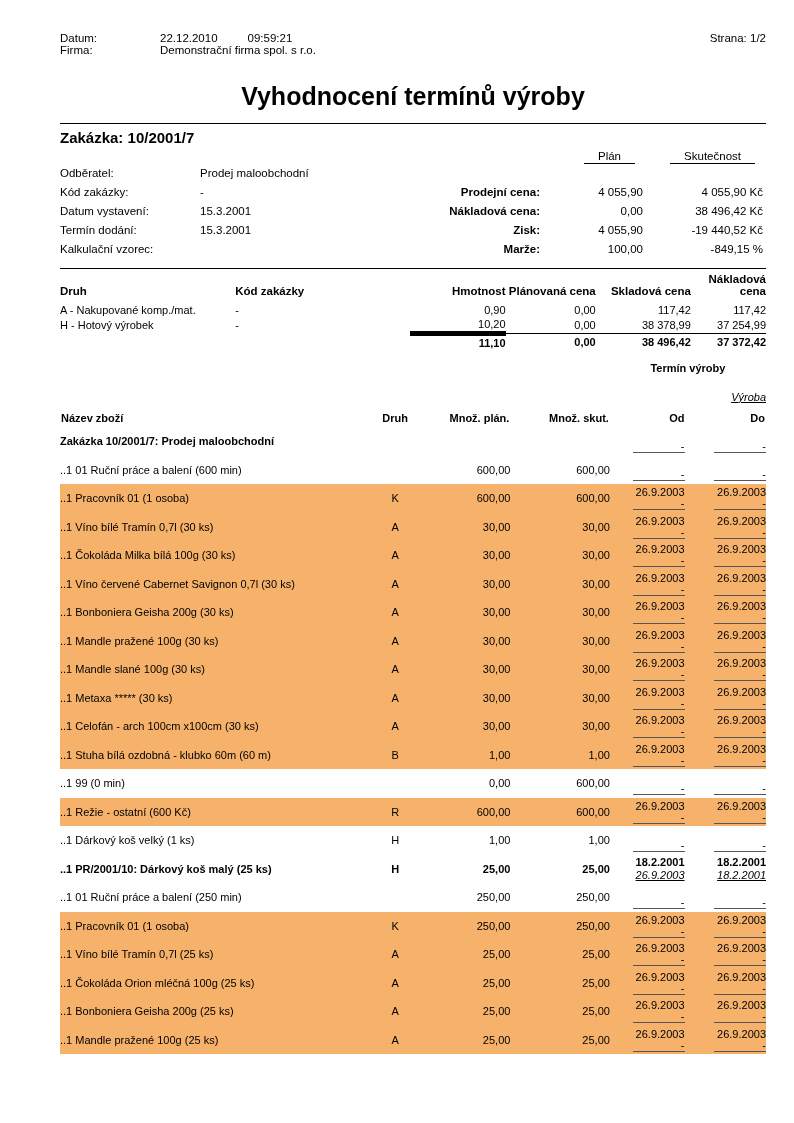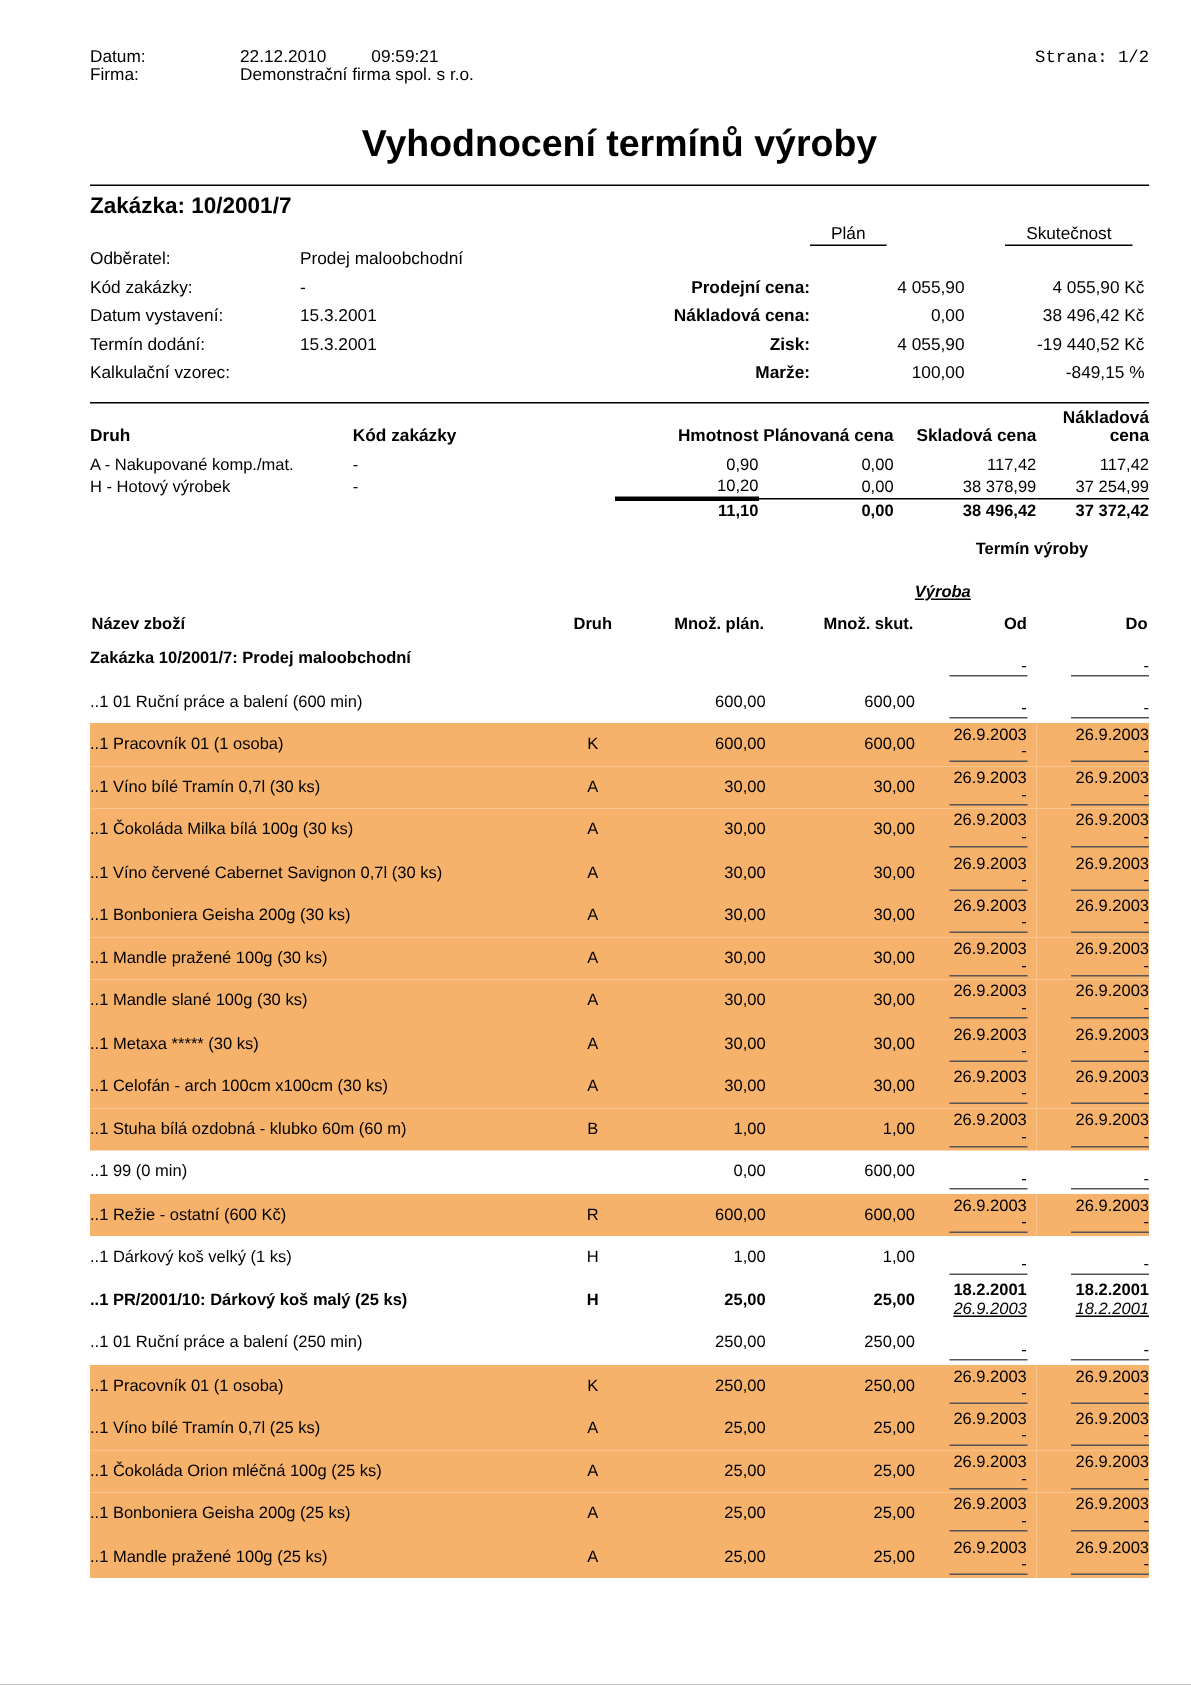--- a/index.html
+++ b/index.html
@@ -10,40 +10,40 @@
   }
   .sheet{
     position:absolute;left:60px;top:20px;right:28px;
   }
   
   .meta{font-size:11.5px;color:#000;position:relative;height:36px;margin-top:12px;}
   .meta .row{display:flex;align-items:baseline;}
   .meta .lbl{width:100px;}
   .meta .val{}
   .meta .val2{margin-left:30px;}
-  .meta .page-no{position:absolute;right:0;top:0;font-size:11.5px;font-family:Liberation Mono, monospace;}
+  .meta .page-no{position:absolute;right:0;top:0;font-size:11.5px;}
   h1.title{
     text-align:center;font-size:25px;font-weight:bold;margin:14px 0 12px 0;
     letter-spacing:0px;
   }
   .rule{border-top:1.6px solid #000;}
   
   .order-title{font-size:15px;font-weight:bold;margin:5px 0 4px 0;}
   .ordergrid{position:relative;font-size:11.5px;}
   .ordergrid .line{display:flex;align-items:baseline;height:19px;}
   .ordergrid .l1{width:140px;}
   .ordergrid .l2{width:205px;font-weight:normal;}
   .ordergrid .l2n{width:205px;font-weight:normal;}
   .ordergrid .l3{width:135px;text-align:right;padding-right:8px;font-weight:bold;}
   .ordergrid .l4{width:95px;text-align:right;}
   .ordergrid .l5{width:120px;text-align:right;}
   .colhdr{display:flex;font-size:11.5px;height:17px;}
   .colhdr .s1{width:345px;}
   .colhdr .s2{width:135px;}
-  .colhdr .s3{width:95px;text-align:left;text-decoration:underline;}
+  .colhdr .s3{width:95px;text-align:right;text-decoration:underline;}
   .colhdr .s4{width:120px;text-align:right;padding-right:30px;}
   .u{border-bottom:1px solid #000;display:inline-block;padding:0 14px 1px 14px;}
   
   table{border-collapse:collapse;width:100%;font-size:11.5px;}
   .druh th{font-weight:bold;font-size:11.5px;padding:4px 0 6px 0;vertical-align:bottom;}
   .druh td{font-size:11px;padding:1px 0;}
   .ta-r{text-align:right;}
   .ta-l{text-align:left;}
   .ta-c{text-align:center;}
   
@@ -53,21 +53,21 @@
   .hl{background:#f6b26b;}
   .b{font-weight:bold;}
   .dash-cell{
     text-align:right;font-size:11px;line-height:1.0;
   }
   .twoline{line-height:1.12;}
   .twoline .l2i{font-style:italic;text-decoration:underline;}
   .smalldash{display:block;text-align:right;border-bottom:1px solid #555;width:52px;margin-left:auto;height:11px;line-height:11px;}
   .nm{padding-left:4px;}
   .vyroba-hdr{font-weight:bold;text-align:center;}
-  .vyroba-sub{font-style:italic;text-decoration:underline;text-align:left;font-weight:bold;}
+  .vyroba-sub{font-style:italic;text-decoration:underline;text-align:right;font-weight:normal;}
   .odd-do{font-weight:bold;text-align:right;}
 </style>
 </head>
 <body>
 
 <div class="page">
   <div class="sheet">
 
     <div class="meta">
       <div class="row">
@@ -164,21 +164,21 @@
           <td class="ta-l">H - Hotový výrobek</td>
           <td class="ta-l">-</td>
           <td class="ta-r">10,20</td>
           <td class="ta-r">0,00</td>
           <td class="ta-r">38 378,99</td>
           <td class="ta-r">37 254,99</td>
         </tr>
         <tr class="b">
           <td></td>
             <td></td>
-          <td class="ta-r" style="border-top:3px solid #000000">11,10</td>
+          <td class="ta-r" style="border-top:5px solid #000000">11,10</td>
           <td class="ta-r" style="border-top:1px solid #000">0,00</td>
           <td class="ta-r" style="border-top:1px solid #000">38 496,42</td>
           <td class="ta-r" style="border-top:1px solid #000">37 372,42</td>
         </tr>
       </tbody>
     </table>
 
     <table class="items" style="margin-top:4px">
       <thead>
         <tr>

